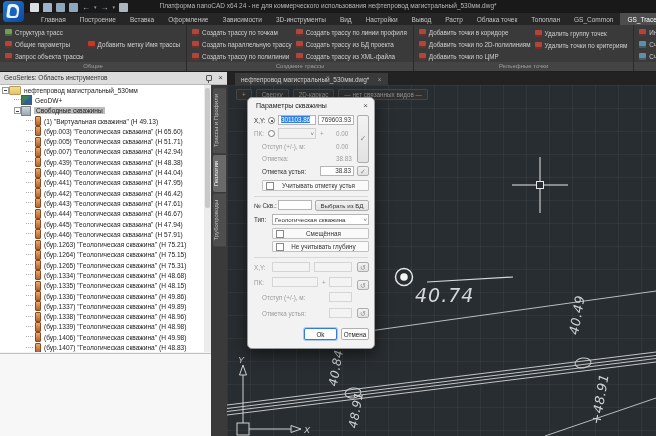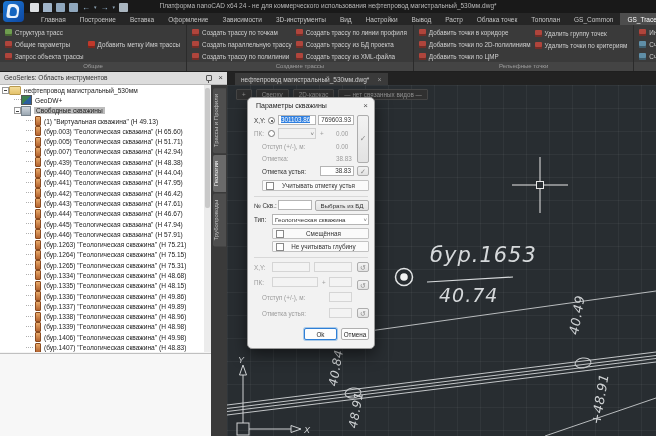--- a/index.html
+++ b/index.html
@@ -78,21 +78,21 @@
   #doctab .x{color:#9a9a9a;font-size:7px;}
   #draw{position:absolute;left:0;top:13px;width:429px;height:351px;background:#282d31;
         background-image:linear-gradient(rgba(255,255,255,.045) 1px,transparent 1px),
                          linear-gradient(90deg,rgba(255,255,255,.045) 1px,transparent 1px);
         background-size:23px 23px;overflow:hidden;}
   #vp-toolbar{position:absolute;left:9px;top:4px;display:flex;gap:4px;z-index:5;}
   .vbtn{background:#303030;border:1px solid #454545;color:#8f8f8f;font-size:6.3px;padding:1px 5px;border-radius:1px;white-space:nowrap;}
   #cadsvg{position:absolute;left:0;top:0;}
   .cadtext{position:absolute;color:#d6d9db;font-family:"DejaVu Sans",sans-serif;font-style:italic;white-space:nowrap;}
   #lbl-top{left:203px;top:158px;font-size:21px;letter-spacing:1px;}
-  #lbl-bot{left:212px;top:199px;font-size:19px;letter-spacing:1px;}
+  #lbl-bot{left:188px;top:199px;font-size:19px;letter-spacing:1px;}
   .cadrot{position:absolute;color:#cfd2d4;font-family:"DejaVu Sans",sans-serif;font-style:italic;white-space:nowrap;letter-spacing:.5px;}
 
   
   #dialog{position:absolute;left:247px;top:97px;width:126px;height:250px;background:#f2f2f2;border:1px solid #9a9a9a;
           border-radius:5px;box-shadow:0 5px 16px rgba(0,0,0,.55);z-index:40;font-size:6.3px;color:#333;}
   #dlg-title{position:absolute;left:8px;top:4px;font-size:7px;color:#222;}
   #dlg-close{position:absolute;right:6px;top:3px;font-size:8px;color:#555;}
   .dl{position:absolute;white-space:nowrap;}
   .gray{color:#9b9b9b;}
   .fld{position:absolute;height:10px;background:#fff;border:1px solid #b5b5b5;box-sizing:border-box;
@@ -469,21 +469,20 @@
           <rect x="10" y="338" width="12" height="12"></rect>
           <line x1="16" y1="338" x2="16" y2="290"></line>
           <path d="M16 280 L12.5 290 L19.5 290 Z"></path>
           <line x1="22" y1="344" x2="64" y2="344"></line>
           <path d="M74 344 L64 340.5 L64 347.5 Z"></path>
           <text x="11" y="278" font-size="9" font-style="italic" fill="#cfd2d4" stroke="none">Y</text>
           <text x="77" y="348" font-size="9" font-style="italic" fill="#cfd2d4" stroke="none">X</text>
         </g>
       </svg>
 
-      <div class="cadtext" id="lbl-top">бур.1653</div>
       <div class="cadtext" id="lbl-bot">40.74</div>
       <div id="rot-labels">
           <div class="cadrot" style="left: 350px; top: 230px; font-size: 13px; transform: translate(-50%, -50%) rotate(-80deg);">40.49</div>
           <div class="cadrot" style="left: 109px; top: 283px; font-size: 12px; transform: translate(-50%, -50%) rotate(-80deg);">40.84</div>
           <div class="cadrot" style="left: 129px; top: 325px; font-size: 12px; transform: translate(-50%, -50%) rotate(-80deg);">48.91</div>
           <div class="cadrot" style="left: 373px; top: 314px; font-size: 13px; transform: translate(-50%, -50%) rotate(-80deg);">+48.91</div>
         </div>
     </div>
   </div>
 

